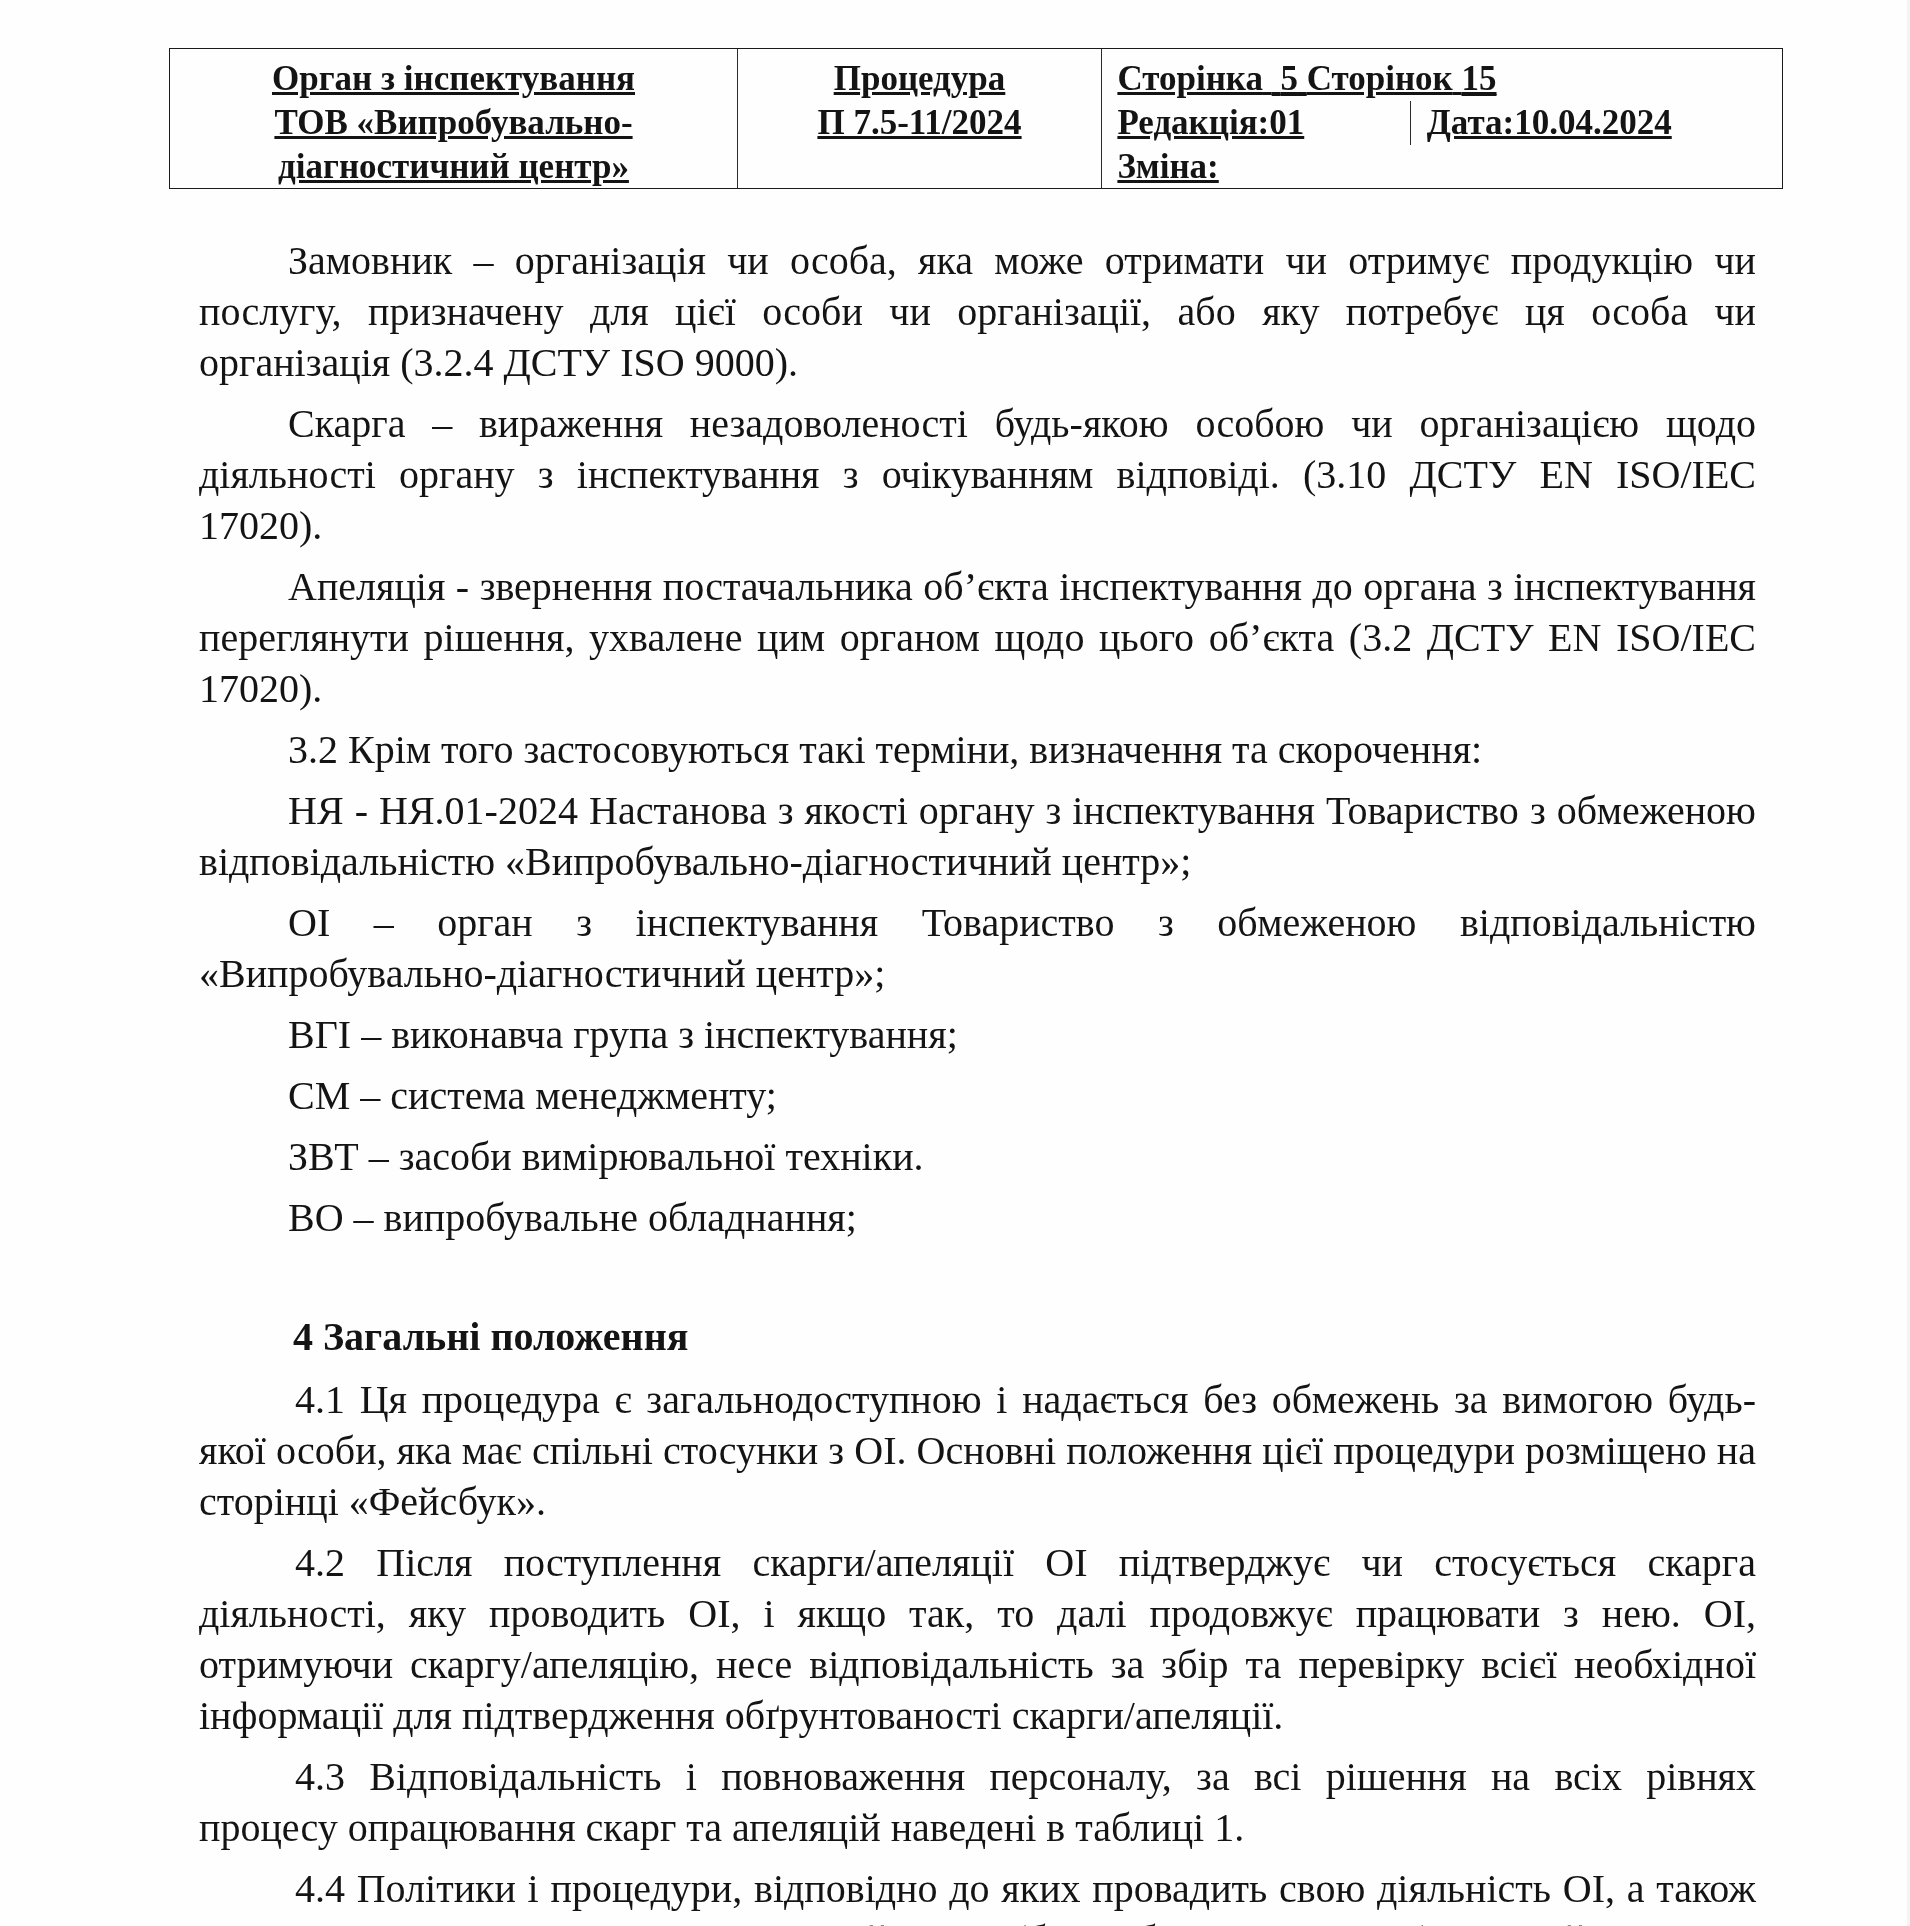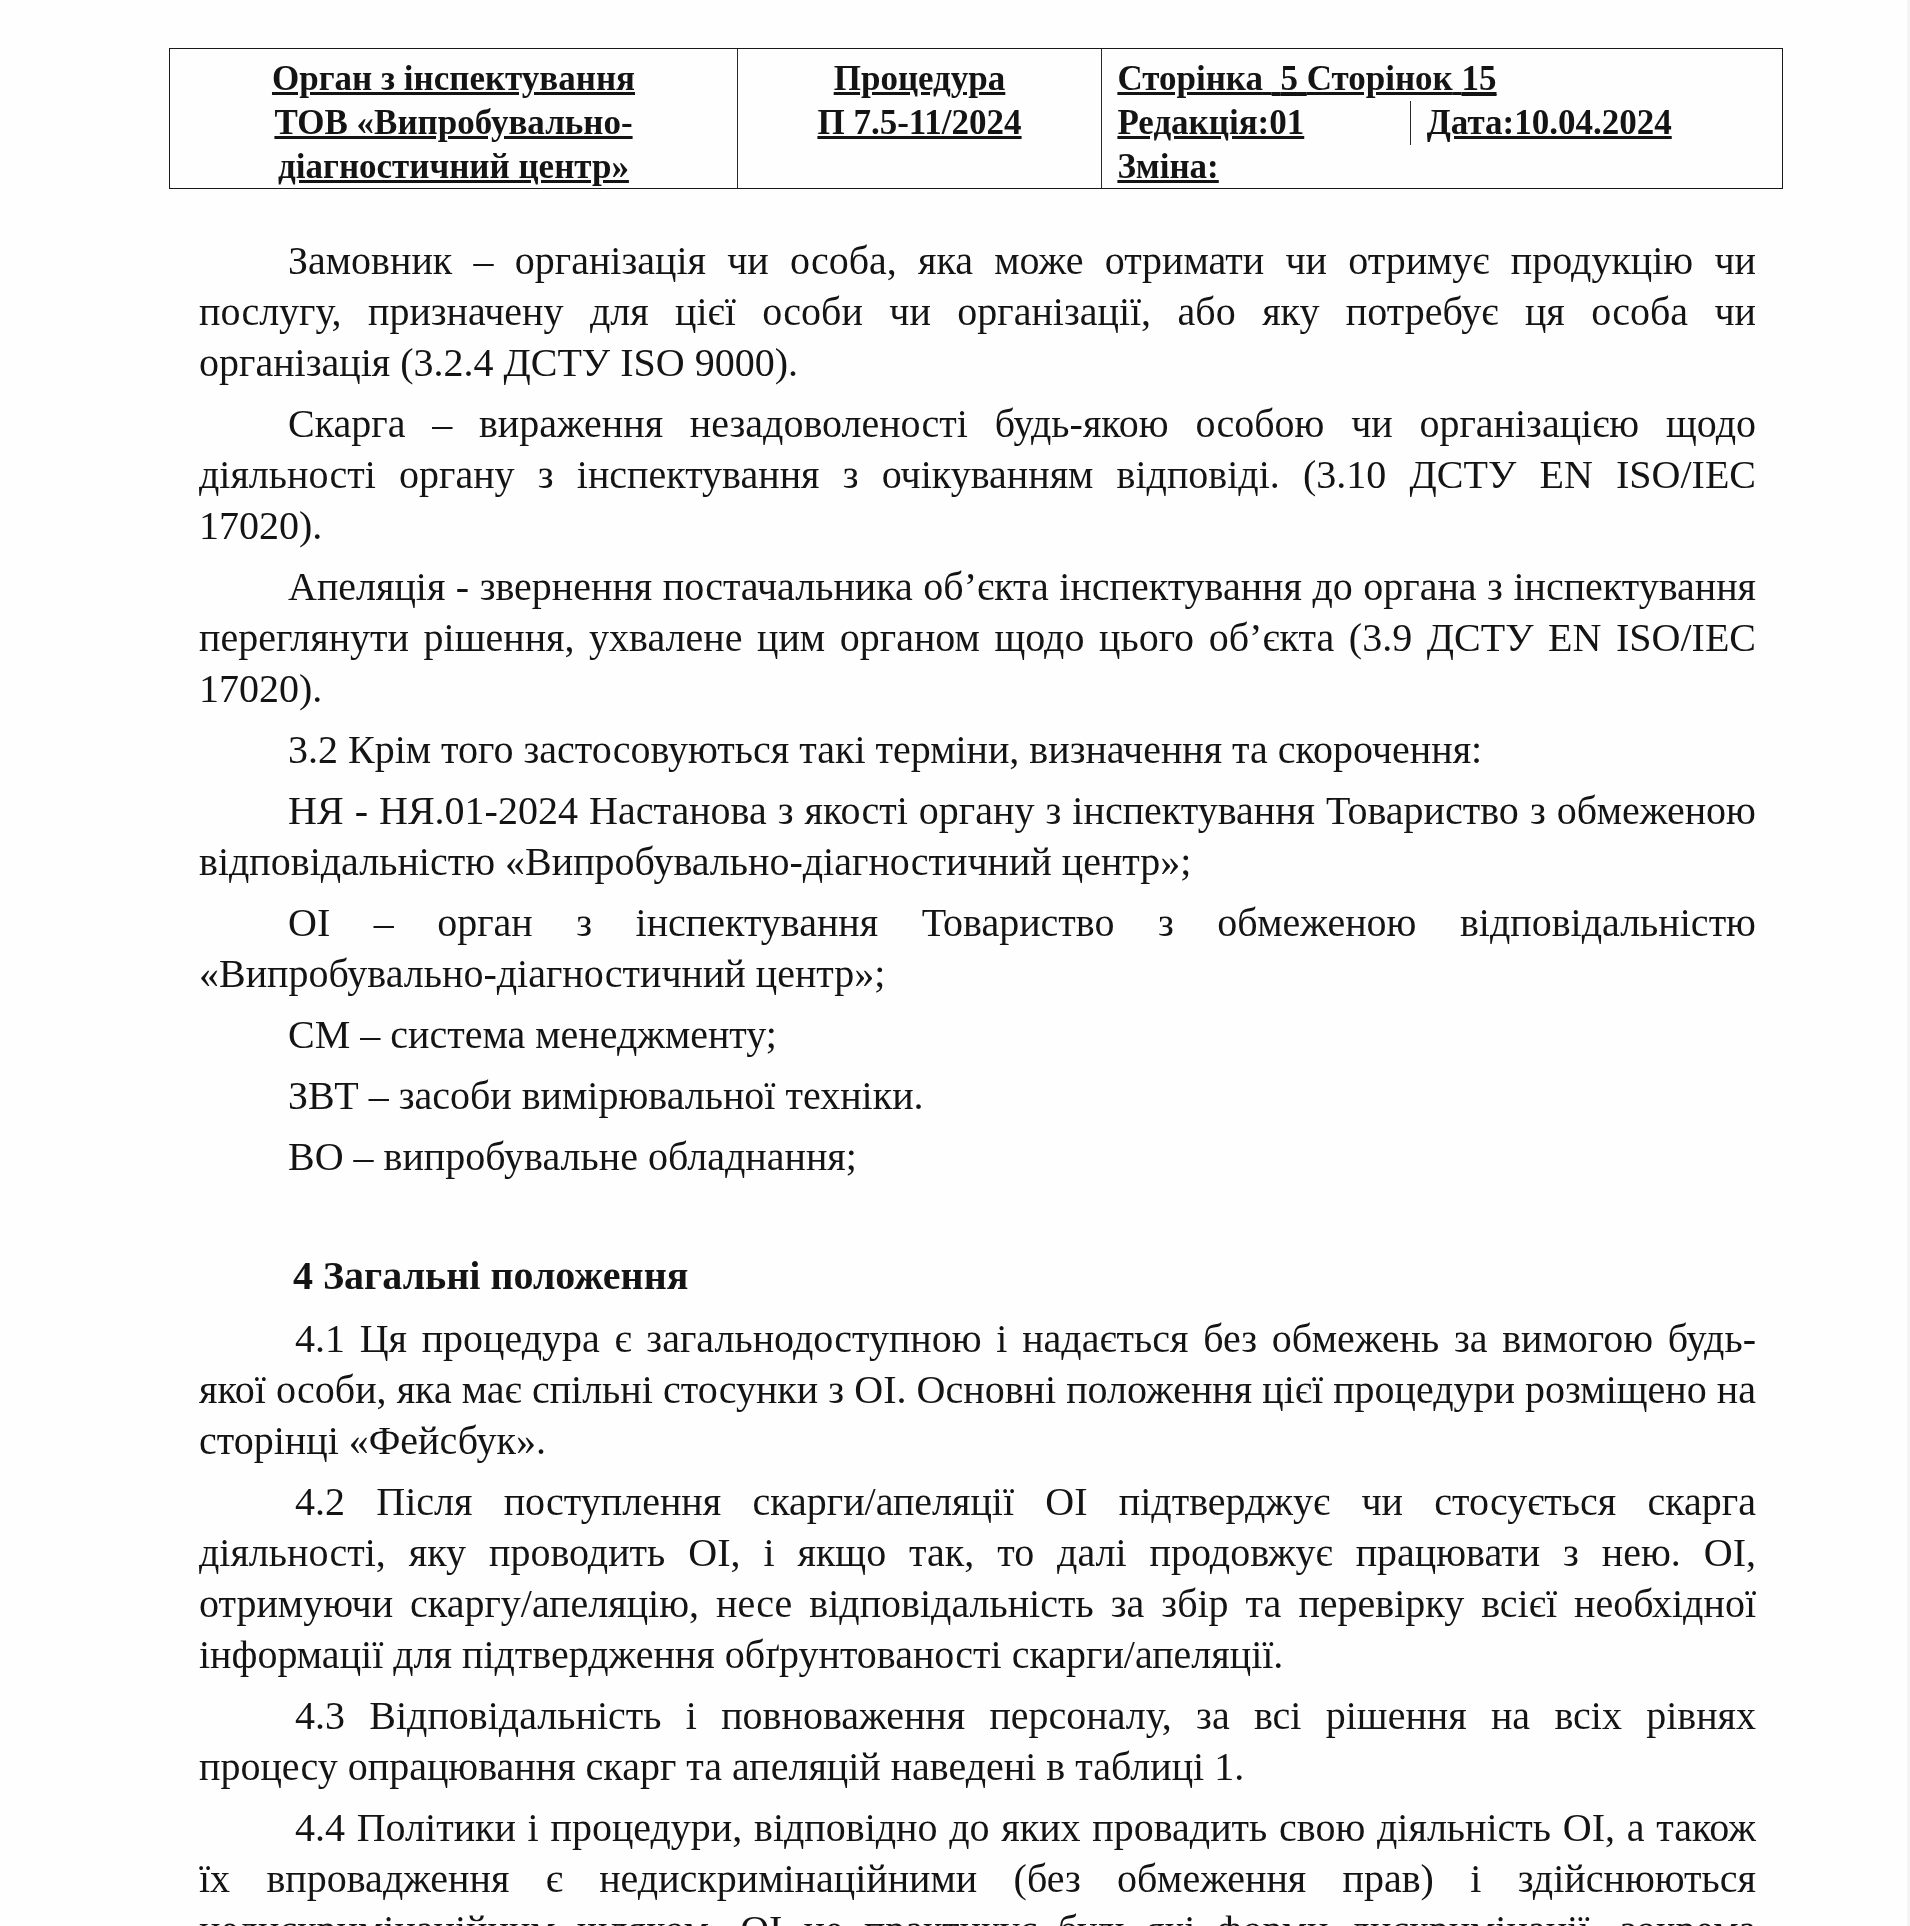--- a/index.html
+++ b/index.html
@@ -55,24 +55,25 @@
         <span class="ed">Редакція:01</span>
         <span class="dt">Дата:10.04.2024</span>
       </span>
       <span class="line">Зміна:</span>
     </div>
   </div>
 
   <div class="body">
     <p class="p ind">Замовник – організація чи особа, яка може отримати чи отримує продукцію чи послугу, призначену для цієї особи чи організації, або яку потребує ця особа чи організація (3.2.4 ДСТУ ISO 9000).</p>
     <p class="p ind">Скарга – вираження незадоволеності будь-якою особою чи організацією щодо діяльності органу з інспектування з очікуванням відповіді. (3.10 ДСТУ EN ISO/IEC 17020).</p>
-    <p class="p ind">Апеляція - звернення постачальника об’єкта інспектування до органа з інспектування переглянути рішення, ухвалене цим органом щодо цього об’єкта (3.9 ДСТУ EN ISO/IEC 17020).</p>
+    <p class="p ind">Апеляція - звернення постачальника об’єкта інспектування до органа з інспектування переглянути рішення, ухвалене цим органом щодо цього об’єкта (3.2 ДСТУ EN ISO/IEC 17020).</p>
     <p class="p ind">3.2 Крім того застосовуються такі терміни, визначення та скорочення:</p>
     <p class="p ind">НЯ - НЯ.01-2024 Настанова з якості органу з інспектування Товариство з обмеженою відповідальністю «Випробувально-діагностичний центр»;</p>
     <p class="p ind">ОІ – орган з інспектування Товариство з обмеженою відповідальністю «Випробувально-діагностичний центр»;</p>
+    <p class="p ind">ВГІ – виконавча група з інспектування;</p>
     <p class="p ind">СМ – система менеджменту;</p>
     <p class="p ind">ЗВТ – засоби вимірювальної техніки.</p>
     <p class="p ind">ВО – випробувальне обладнання;</p>
 
     <div class="gap1"></div>
     <p class="head">4 Загальні положення</p>
     <p class="p ind2">4.1 Ця процедура є загальнодоступною і надається без обмежень за вимогою будь-якої особи, яка має спільні стосунки з ОІ. Основні положення цієї процедури розміщено на сторінці «Фейсбук».</p>
     <p class="p ind2">4.2 Після поступлення скарги/апеляції  ОІ підтверджує чи стосується скарга  діяльності, яку проводить  ОІ, і якщо так, то далі продовжує працювати з нею. ОІ, отримуючи скаргу/апеляцію, несе відповідальність за збір та перевірку всієї необхідної інформації для підтвердження обґрунтованості скарги/апеляції.</p>
     <p class="p ind2">4.3 Відповідальність і повноваження персоналу, за всі рішення на всіх рівнях процесу опрацювання скарг та апеляцій наведені в таблиці 1.</p>
     <p class="p ind2">4.4  Політики і процедури, відповідно до яких провадить свою діяльність ОІ, а також їх впровадження є недискримінаційними (без обмеження прав) і здійснюються недискримінаційним шляхом. ОІ не практикує будь-які форми дискримінації, зокрема приховану дискримінацію, прискорюючи або затримуючи розгляд заявок на проведення інспектування чи на виконання інспектування.</p>

